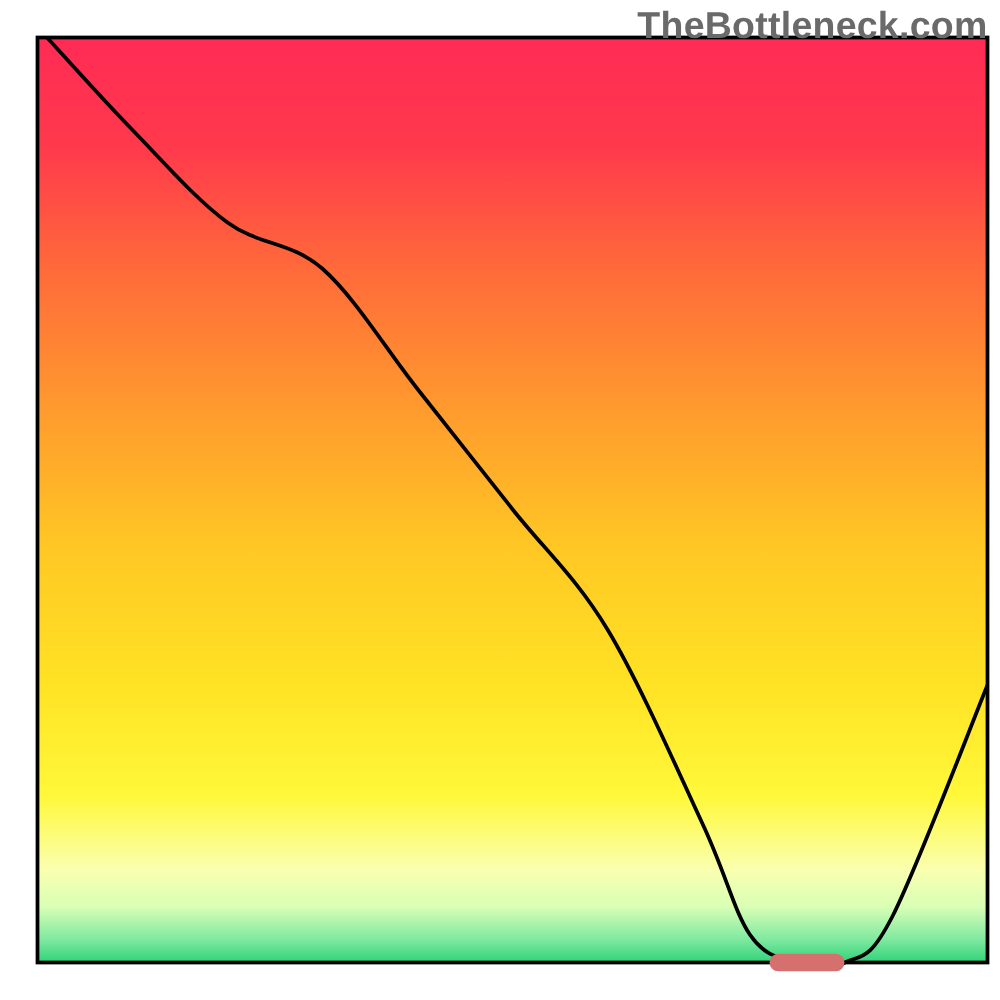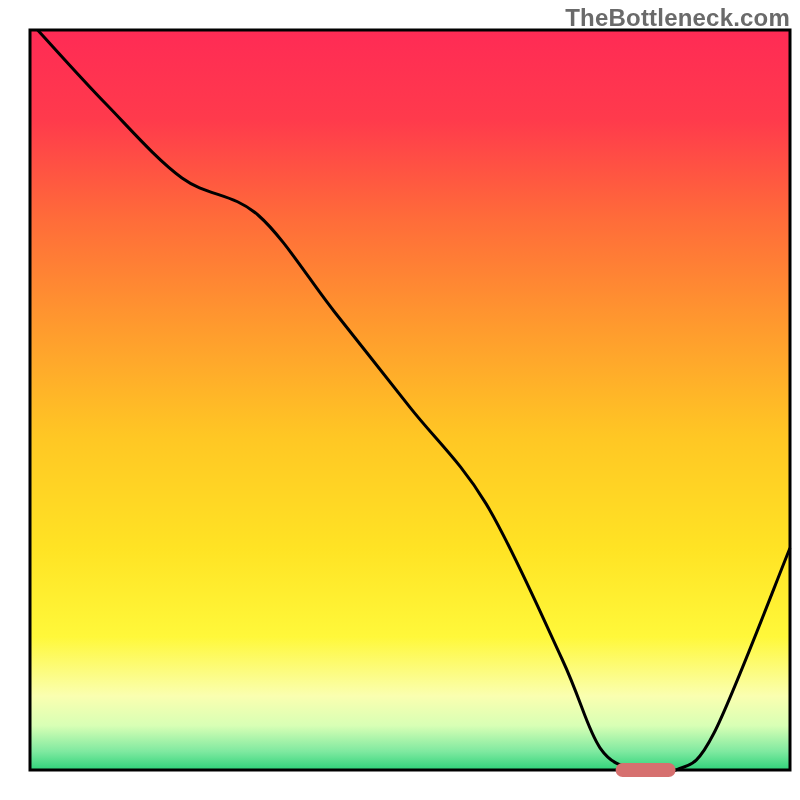--- a/index.html
+++ b/index.html
@@ -13,21 +13,21 @@
   }
   .stage {
     position: relative;
     width: 800px;
     height: 800px;
   }
   .watermark {
     position: absolute;
     top: 4px;
     right: 10px;
-    font-size: 24px;
+    font-size: 30px;
     font-weight: 600;
     color: #6a6a6a;
     letter-spacing: 0.2px;
     z-index: 5;
   }
   svg.chart {
     position: absolute;
     top: 0;
     left: 0;
     width: 800px;

